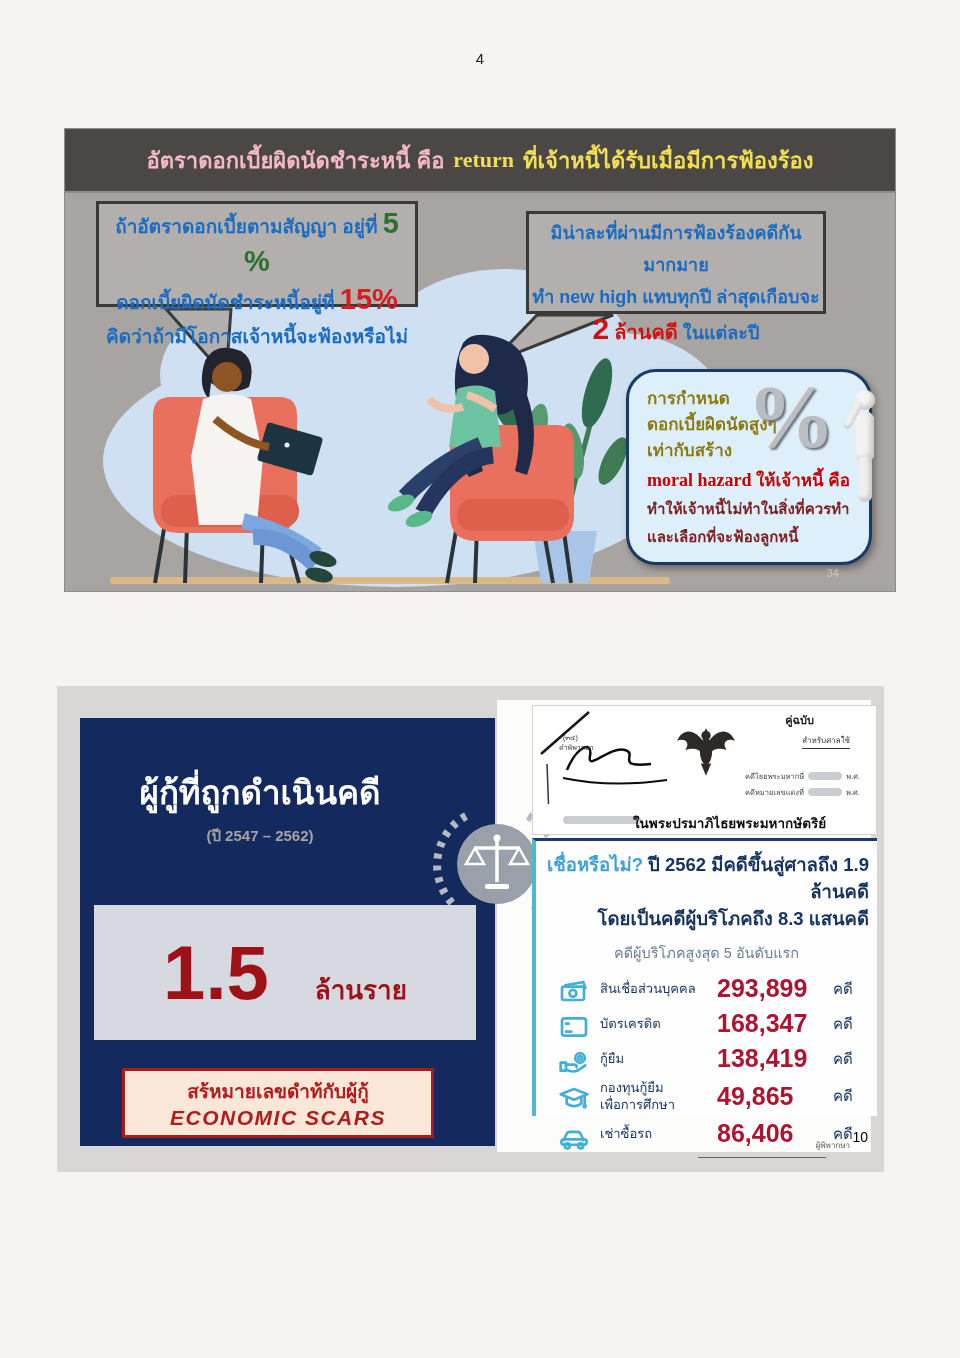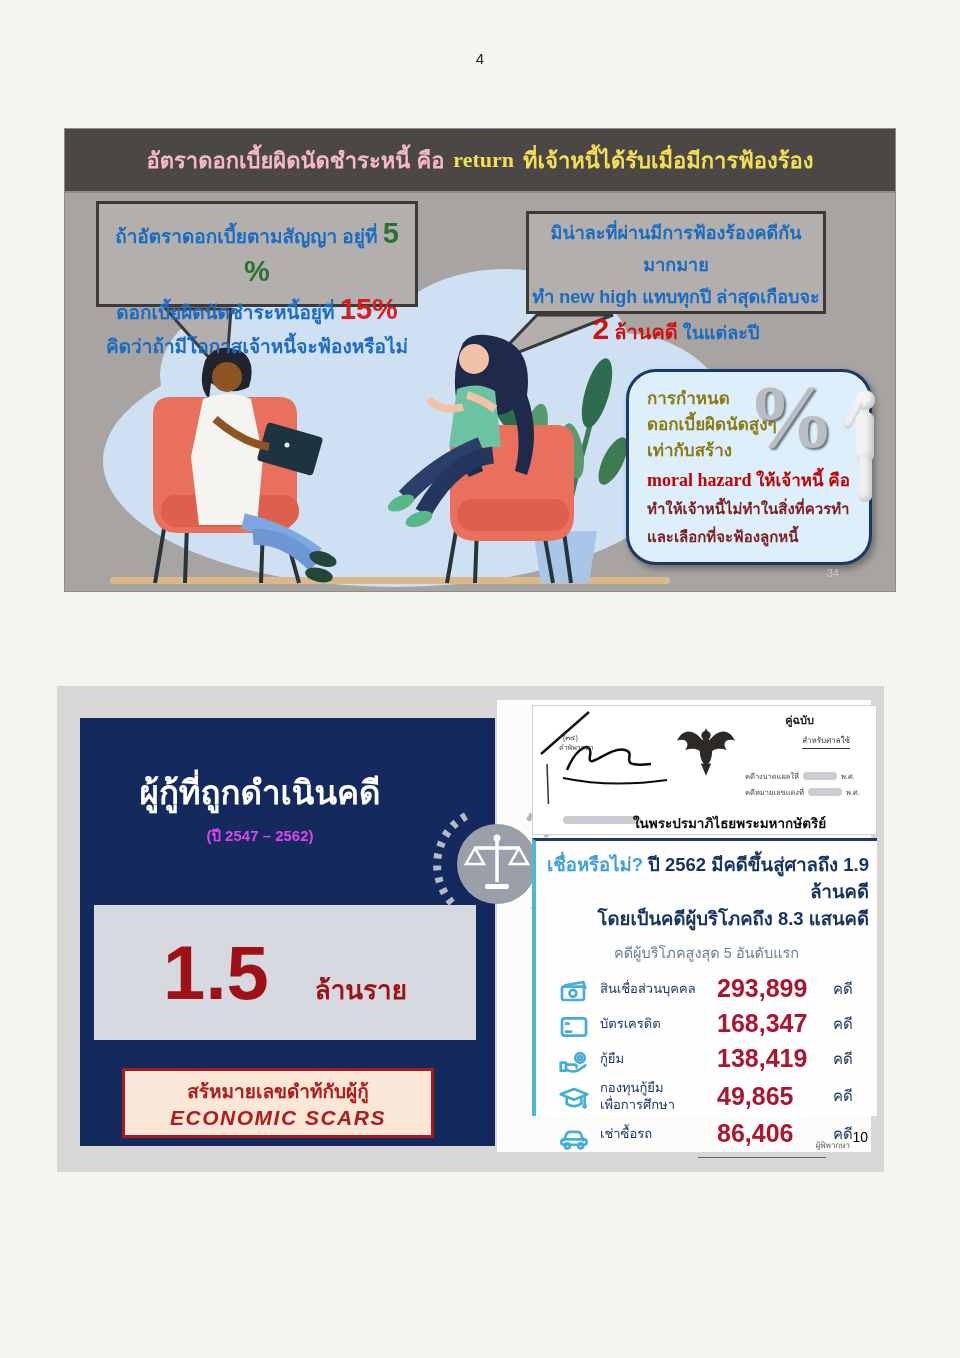--- a/index.html
+++ b/index.html
@@ -25,21 +25,21 @@
   .t-pink { color:#f5b9c6; font-size:22px; font-weight:bold; }
   .t-return { color:#f3df56; font-size:22px; font-weight:bold; font-family:"Liberation Serif", serif; }
   .t-yellow { color:#f3df56; font-size:22px; font-weight:bold; }
 
   .scene { left:0; top:64px; width:832px; height:400px; }
 
   .bubble {
     background:#b2afad; border:3px solid #3a3a3a; text-align:center;
     font-weight:bold; color:#1a6cc2;
   }
-  .bubble-left { left:31px; top:72px; width:322px; height:106px; font-size:19px; line-height:34px; padding-top:12px; }
+  .bubble-left { left:31px; top:72px; width:322px; height:106px; font-size:19px; line-height:34px; padding-top:2px; }
   .bubble-right { left:461px; top:82px; width:300px; height:103px; font-size:18px; line-height:32px; padding-top:3px; }
   .v-green { color:#2d7030; font-size:29px; }
   .v-red { color:#d51f1f; font-size:29px; }
   .v-red2big { color:#cf1212; font-size:30px; }
   .v-red2 { color:#cf1212; font-size:20px; }
 
   .moral-box {
     left:561px; top:240px; width:246px; height:196px;
     background:#ddeffb; border:3px solid #1a3a66; border-radius:30px;
     box-shadow:3px 4px 7px rgba(0,0,0,.35);
@@ -63,21 +63,21 @@
     background:#efefef; box-shadow:inset -3px -3px 4px #c9c9c9; }
   .figure-3d .arm { position:absolute; left:2px; top:10px; width:8px; height:30px; border-radius:4px;
     background:#f0f0f0; transform:rotate(28deg); box-shadow:inset -2px -2px 3px #cecece; }
   .slide1-num { right:56px; bottom:12px; font-size:11px; color:#c9c7c5; }
 
   
   .slide2 { left:57px; top:686px; width:827px; height:486px; background:#d9d7d5; }
   .slide2-white-backing { left:440px; top:14px; width:374px; height:452px; background:#fcfcfb; }
   .panel-blue { left:23px; top:32px; width:415px; height:428px; background:#142a5e; }
   .panel-title { left:25px; top:48px; width:310px; text-align:center; color:#ffffff; font-size:33px; font-weight:bold; }
-  .panel-subtitle { left:25px; top:106px; width:310px; text-align:center; color:#d946ef; font-size:15px; font-weight:bold; }
+  .panel-subtitle { left:25px; top:106px; width:310px; text-align:center; color:#a3a3a3; font-size:15px; font-weight:bold; }
   .badge { left:352px; top:82px; width:130px; height:130px; }
   .stat-box { left:14px; top:187px; width:382px; height:135px; background:#d6dae0;
     display:flex; align-items:center; justify-content:center; gap:46px; }
   .stat-value { color:#9e1116; font-size:76px; font-weight:bold; line-height:1; }
   .stat-unit { color:#9e1116; font-size:26px; font-weight:bold; padding-top:34px; }
   .scars-box { left:42px; top:350px; width:312px; height:70px; background:#fbe7d8; border:3px solid #a81b1b;
     display:flex; flex-direction:column; align-items:center; justify-content:center; }
   .scars-th { color:#b01b1b; font-size:19px; font-weight:bold; }
   .scars-en { color:#b01b1b; font-size:21px; font-weight:bold; font-style:italic; letter-spacing:1.5px; }
 
@@ -269,21 +269,21 @@
         <path d="M25 42 l5 12 5 -12z"></path>
         <circle cx="30" cy="15" r="4.5"></circle>
         <path d="M30 8 l3 6 h-6z"></path>
       </g>
     </svg>
     <div class="abs doc-copy">คู่ฉบับ</div>
     <div class="abs doc-formnum">(๓๔)</div>
     <div class="abs doc-formlabel">คำพิพากษา</div>
     <div class="abs doc-forcourt">สำหรับศาลใช้</div>
     <div class="abs doc-caseline" style="top:64px">
-      <span>คดีางบาดแผลใหี่</span>
+      <span>คดีไธยพระมหากษี่</span>
       <span class="pill"></span>
       <span>พ.ศ.</span>
     </div>
     <div class="abs doc-caseline" style="top:80px">
       <span>คดีหมายเลขแดงที่</span>
       <span class="pill"></span>
       <span>พ.ศ.</span>
     </div>
     <div class="abs doc-redact"></div>
     <div class="abs doc-royal">ในพระปรมาภิไธยพระมหากษัตริย์</div>

